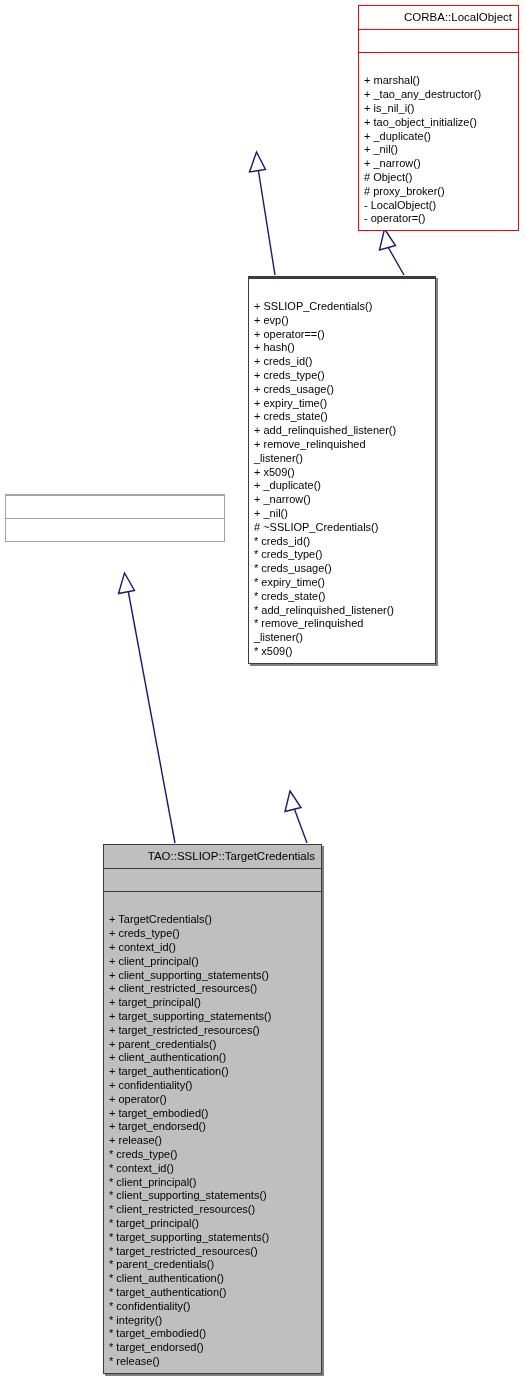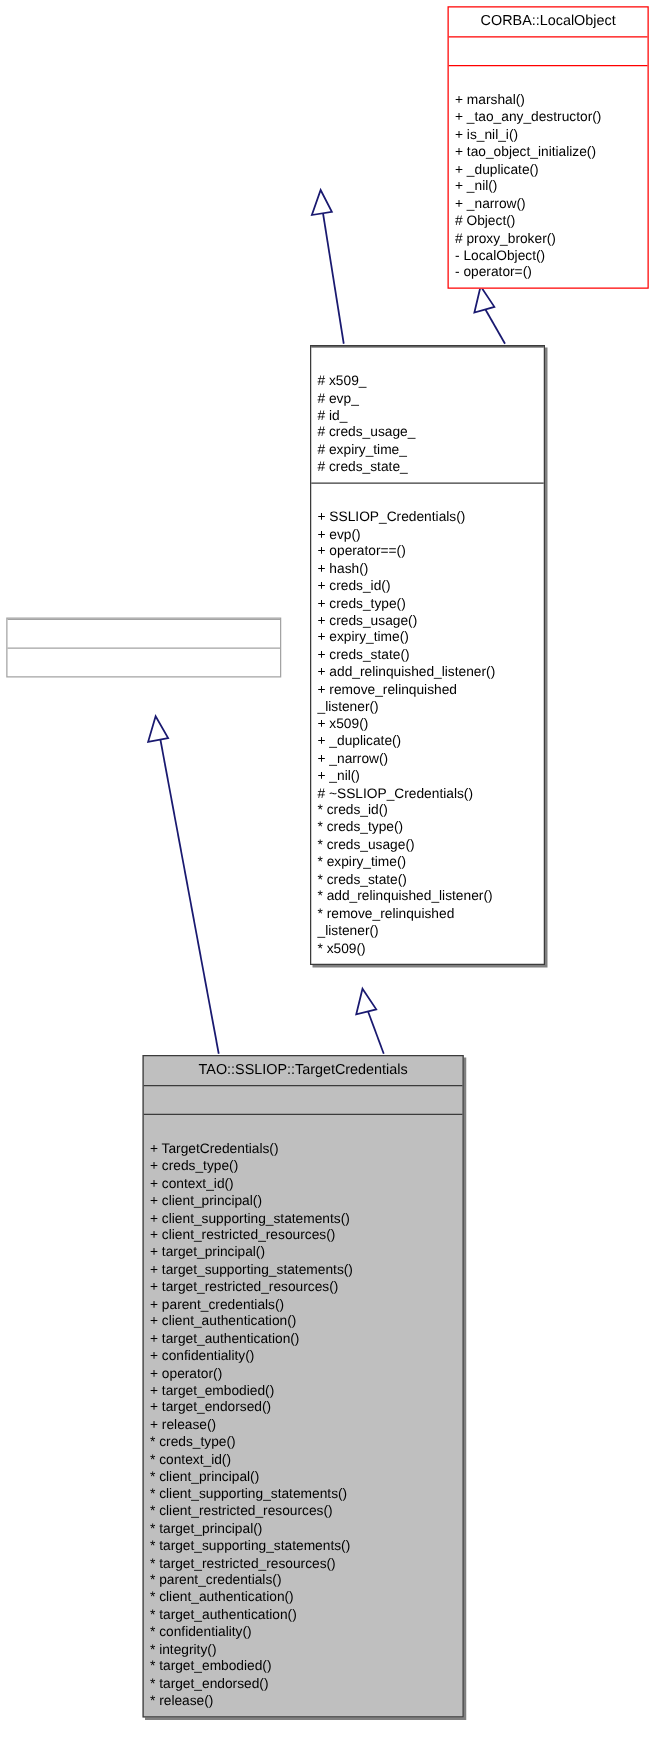--- a/index.html
+++ b/index.html
@@ -29,21 +29,21 @@
   }
   .node {
     position: absolute;
     box-sizing: border-box;
     background: #ffffff;
     font-size: 11px;
     line-height: 1.26;
     color: #000000;
   }
   .node .title {
-    text-align: center;
+    text-align: right;
     padding: 4px 6px 5px 6px;
     white-space: nowrap;
     font-size: 11.5px;
   }
   .node .sep {
     height: 0;
     border-top: 1px solid #000;
   }
   .node .compartment {
     padding: 21px 5px 4px 5px;
@@ -132,28 +132,20 @@
       <div class="row"># Object()</div>
       <div class="row"># proxy_broker()</div>
       <div class="row">- LocalObject()</div>
       <div class="row">- operator=()</div>
     </div>
   </div>
 
 
   <div class="node solid" style="left:248px; top:276px; width:188px;">
     <div class="sep"></div>
-    <div class="compartment">
-      <div class="row"># x509_</div>
-      <div class="row"># evp_</div>
-      <div class="row"># id_</div>
-      <div class="row"># creds_usage_</div>
-      <div class="row"># expiry_time_</div>
-      <div class="row"># creds_state_</div>
-    </div>
     <div class="sep"></div>
     <div class="compartment">
       <div class="row">+ SSLIOP_Credentials()</div>
       <div class="row">+ evp()</div>
       <div class="row">+ operator==()</div>
       <div class="row">+ hash()</div>
       <div class="row">+ creds_id()</div>
       <div class="row">+ creds_type()</div>
       <div class="row">+ creds_usage()</div>
       <div class="row">+ expiry_time()</div>
@@ -178,21 +170,21 @@
     </div>
   </div>
 
   <div class="node plain" style="left:5px; top:494px; width:220px;">
     <div class="sep"></div>
     <div class="compartment empty"></div>
     <div class="sep"></div>
     <div class="compartment empty"></div>
   </div>
 
-  <div class="node filled" style="left:114px; top:844px; width:257px;">
+  <div class="node filled" style="left:103px; top:844px; width:219px;">
     <div class="title">TAO::SSLIOP::TargetCredentials</div>
     <div class="sep"></div>
     <div class="compartment empty"></div>
     <div class="sep"></div>
     <div class="compartment">
       <div class="row">+ TargetCredentials()</div>
       <div class="row">+ creds_type()</div>
       <div class="row">+ context_id()</div>
       <div class="row">+ client_principal()</div>
       <div class="row">+ client_supporting_statements()</div>

